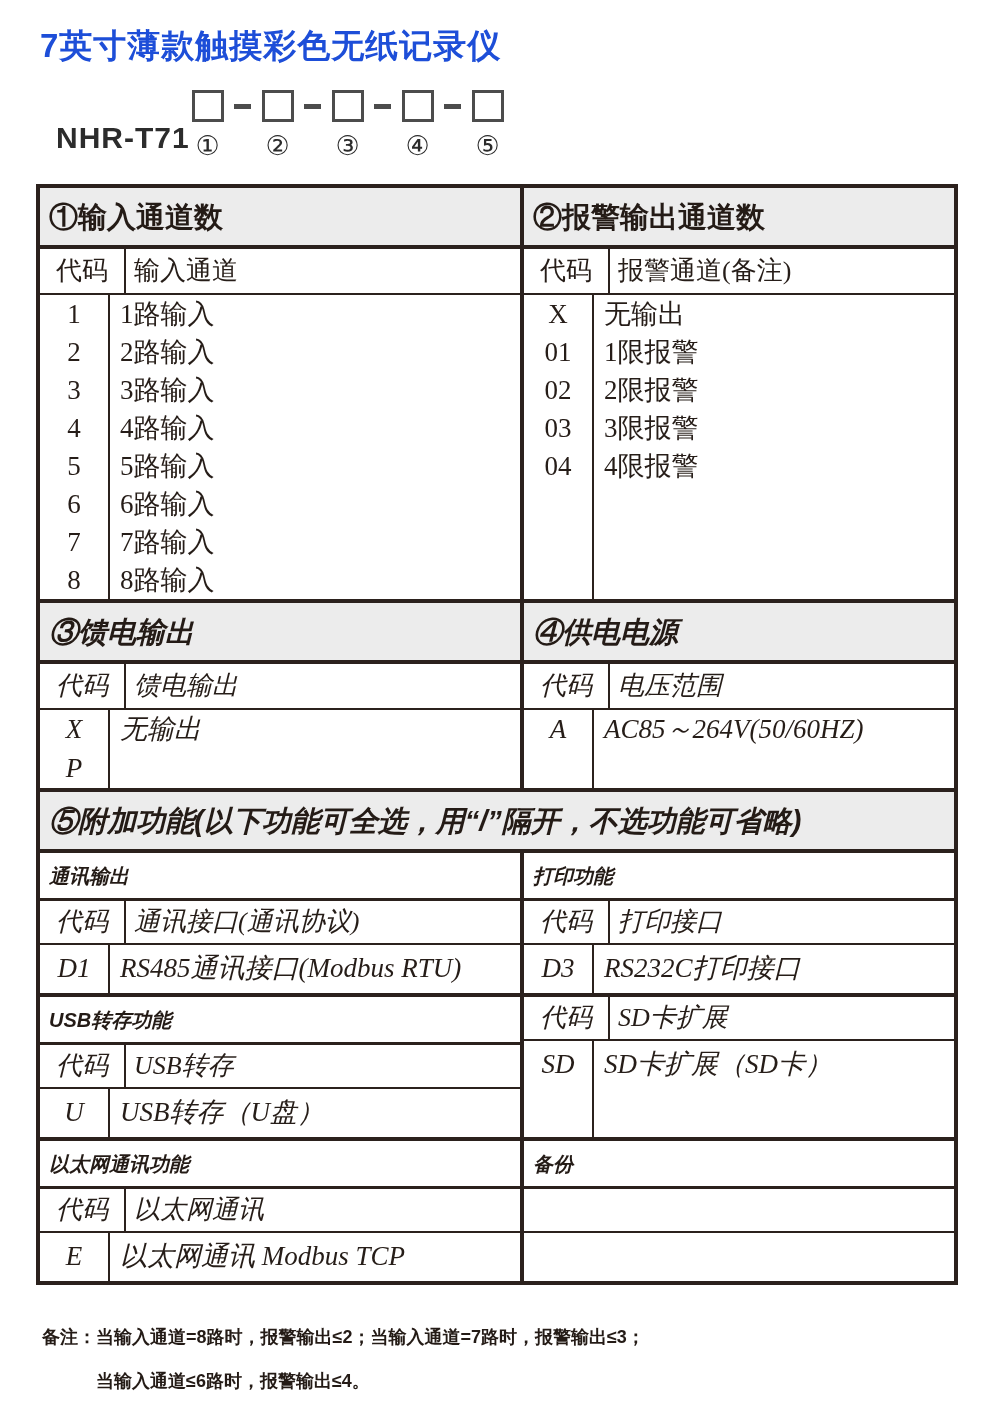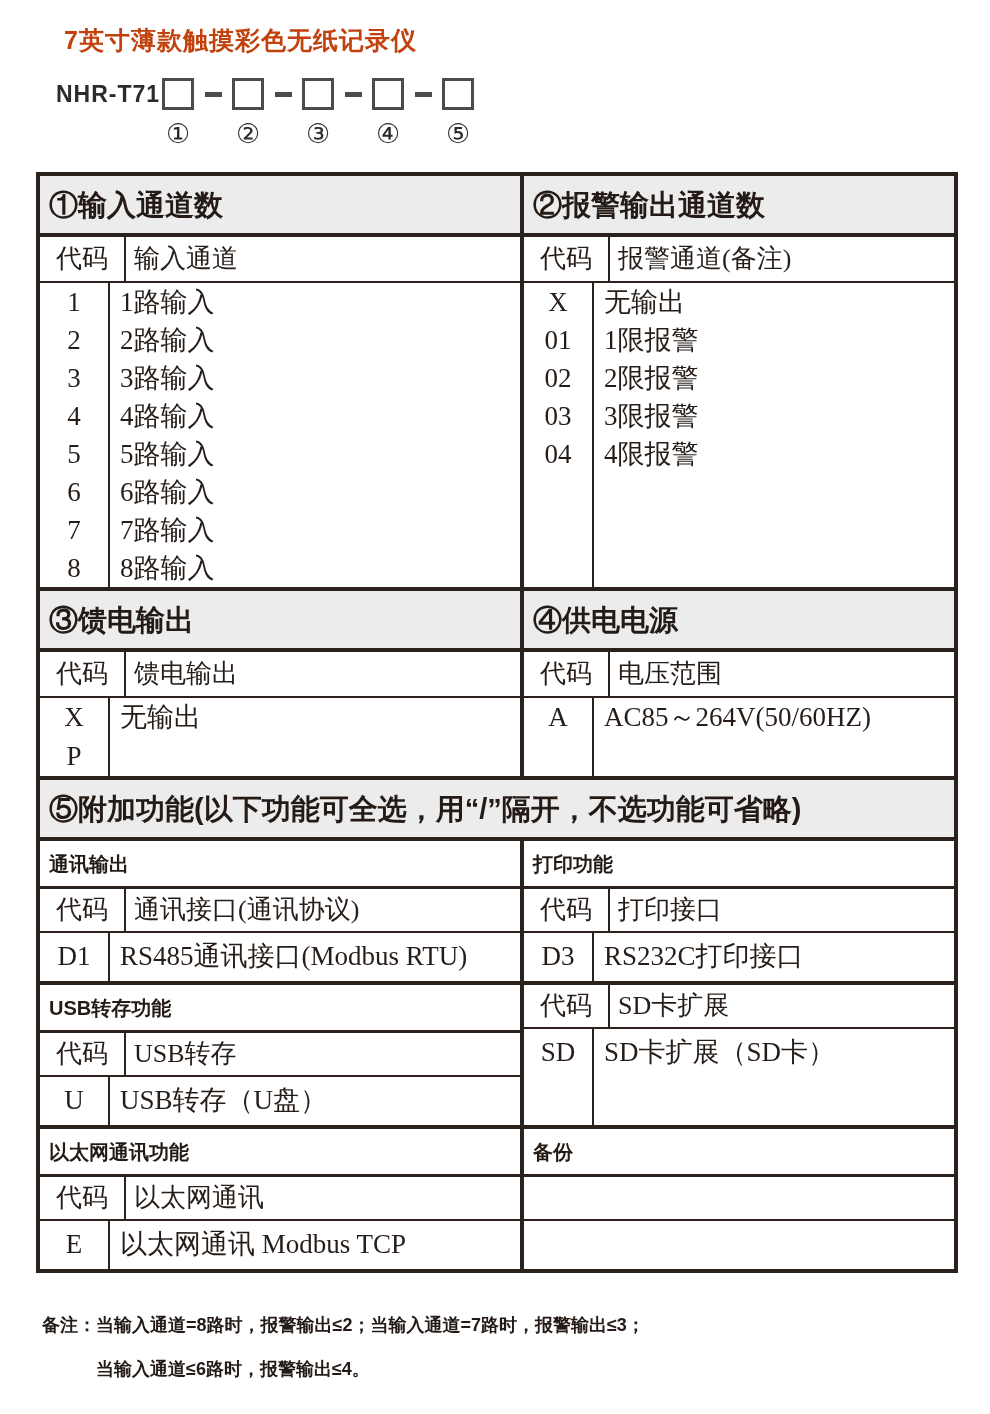--- a/index.html
+++ b/index.html
@@ -8,42 +8,42 @@
     width: 990px; height: 1414px;
     color:#261d18;
     font-family: "Liberation Serif", serif;
     overflow: hidden;
   }
   .page { padding: 0 32px 0 36px; }
 
   
   .doc-title {
     font-family:"Liberation Sans", sans-serif;
-    font-weight:bold; font-size:25px; letter-spacing:1px;
-    margin:24px 0 0 28px; color:#c2410c;
+    font-weight:bold; font-size:33px; letter-spacing:1px;
+    margin:24px 0 0 4px; color:#1d4ed8;
   }
   .model-row {
     display:flex; align-items:flex-start;
     margin:18px 0 0 20px;
   }
   .model-prefix {
     font-family:"Liberation Sans", sans-serif;
-    font-weight:600; font-size:23px; line-height:38px; letter-spacing:1px;
-    color:#2c2c2c; margin-right:2px;
+    font-weight:600; font-size:30px; line-height:38px; letter-spacing:1px;
+    color:#2c2c2c; margin-right:2px;margin-top:32px;
   }
   .model-unit { display:flex; flex-direction:column; align-items:center; }
   .model-box { width:32px; height:32px; border:3px solid #4c4c4c; background:#fff; margin-top:3px; }
   .model-num { font-size:27px; margin-top:8px; color:#2c2c2c; }
   .model-dash { width:38px; display:flex; justify-content:center; }
   .dash-bar { width:17px; height:5px; background:#4c4c4c; margin-top:17px; }
 
   
   .spec-table { margin-top:22px; border:4px solid #2b211d; background:#fff; }
   .band { display:flex; }
-  .band + .band { border-top:4px solid #2b211d; }
+  .band + .band { border-top:4px solid #2b211d;font-style:italic; }
   .half-l { width:484px; border-right:4px solid #2b211d; display:flex; flex-direction:column; }
   .half-r { flex:1; display:flex; flex-direction:column; }
 
   .sec-header {
     background:#ececec;
     font-family:"Liberation Sans", sans-serif; font-weight:bold;
     font-size:29px; line-height:38px; padding:10px 10px 9px 9px;
     border-bottom:4px solid #2b211d; color:#241b16;
   }
   .full-header { width:100%; }

